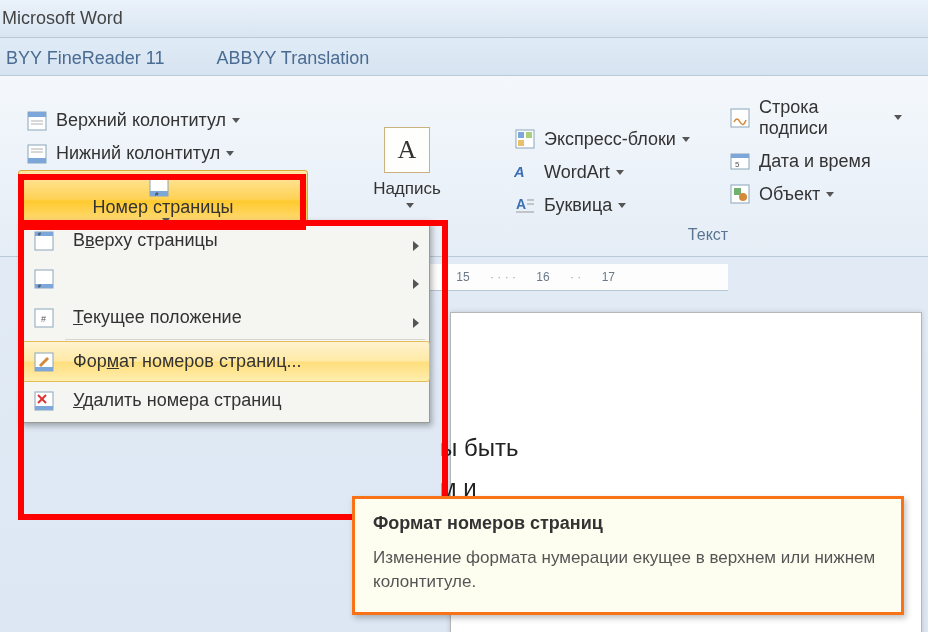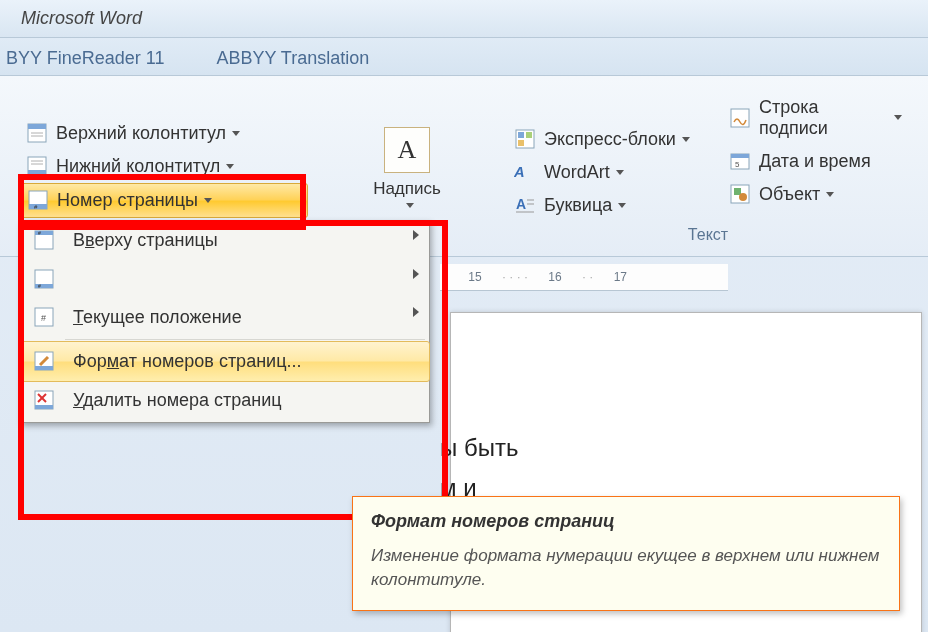--- a/index.html
+++ b/index.html
@@ -6,26 +6,25 @@
     margin: 0;
     font-family: "Segoe UI", Tahoma, sans-serif;
     font-size: 15px;
     background: linear-gradient(#e6eef7, #dce7f3);
     width: 928px;
     height: 632px;
     overflow: hidden;
     color: #333;
   }
   .title-bar {
-    padding: 8px 21px;
+    padding: 8px 2px;
     font-size: 18px;
     color: #444;
     background: linear-gradient(#eaf2fa, #d9e6f2);
     border-bottom: 1px solid #b8c9d8;
-    font-style: italic;
   }
   .tab-row {
     padding: 10px 6px 6px 6px;
     font-size: 18px;
     color: #4a6b92;
     background: linear-gradient(#e0ebf6, #d6e4f1);
     border-bottom: 1px solid #b8c9d8;
   }
   .tab-row span { margin-right: 48px; }
   .ribbon {
@@ -63,20 +62,21 @@
     width: 0; height: 0;
     border-left: 4px solid transparent;
     border-right: 4px solid transparent;
     border-top: 5px solid #555;
     margin-left: 6px;
   }
   .page-num-active {
     background: linear-gradient(#ffe9a6, #ffd257 48%, #ffca2f 52%, #ffe090);
     border: 1px solid #d8a93a;
     border-radius: 3px;
+    flex-direction: column;
   }
   .red-box-1 {
     position: absolute;
     border: 6px solid #ff0000;
     pointer-events: none;
     z-index: 50;
   }
   .ico svg { width: 100%; height: 100%; }
   .big-btn {
     display: flex;
@@ -113,21 +113,21 @@
     top: 220px;
     width: 408px;
     background: #f5f5f2;
     border: 1px solid #9a9a97;
     box-shadow: 2px 3px 6px rgba(0,0,0,.3);
     z-index: 30;
     padding-bottom: 2px;
   }
   .dd-item {
     display: flex;
-    align-items: flex-start;
+    align-items: flex-end;
     padding: 9px 10px 9px 12px;
     font-size: 18px;
     color: #333;
     cursor: pointer;
   }
   .dd-item .ico { width: 22px; height: 20px; margin-right: 18px; flex: none; }
   .dd-item .sub-arrow {
     margin-left: auto;
     width: 0; height: 0;
     border-top: 5px solid transparent;
@@ -140,21 +140,21 @@
     border: 1px solid #e3bb5b;
     border-radius: 3px;
     margin: -1px;
   }
   .underline-char { text-decoration: underline; }
 
   
   .doc-area { position: absolute; left: 0; top: 262px; right: 0; bottom: 0; }
   .ruler {
     position: absolute;
-    left: 440px; right: 200px;
+    left: 428px; right: 200px;
     top: 2px;
     height: 26px;
     background: #fdfdfd;
     border-bottom: 1px solid #b7c6d3;
     font-size: 12px;
     display: flex;
     align-items: center;
     padding-left: 8px;
     color: #6b7988;
     overflow: hidden;
@@ -178,25 +178,24 @@
     z-index: 2;
   }
 
   
   .tooltip {
     position: absolute;
     left: 352px;
     top: 496px;
     width: 510px;
     background: #fefef0;
-    border: 1px solid #f97316;
+    border: 3px solid #f97316;
     box-shadow: 2px 3px 6px rgba(0,0,0,.25);
     padding: 14px 18px 18px 18px;
     z-index: 60;
-    font-style: italic;
   }
   .tooltip .tt-title {
     font-weight: bold;
     font-size: 18px;
     margin-bottom: 12px;
     color: #333;
   }
   .tooltip .tt-body {
     font-size: 17px;
     color: #555;

